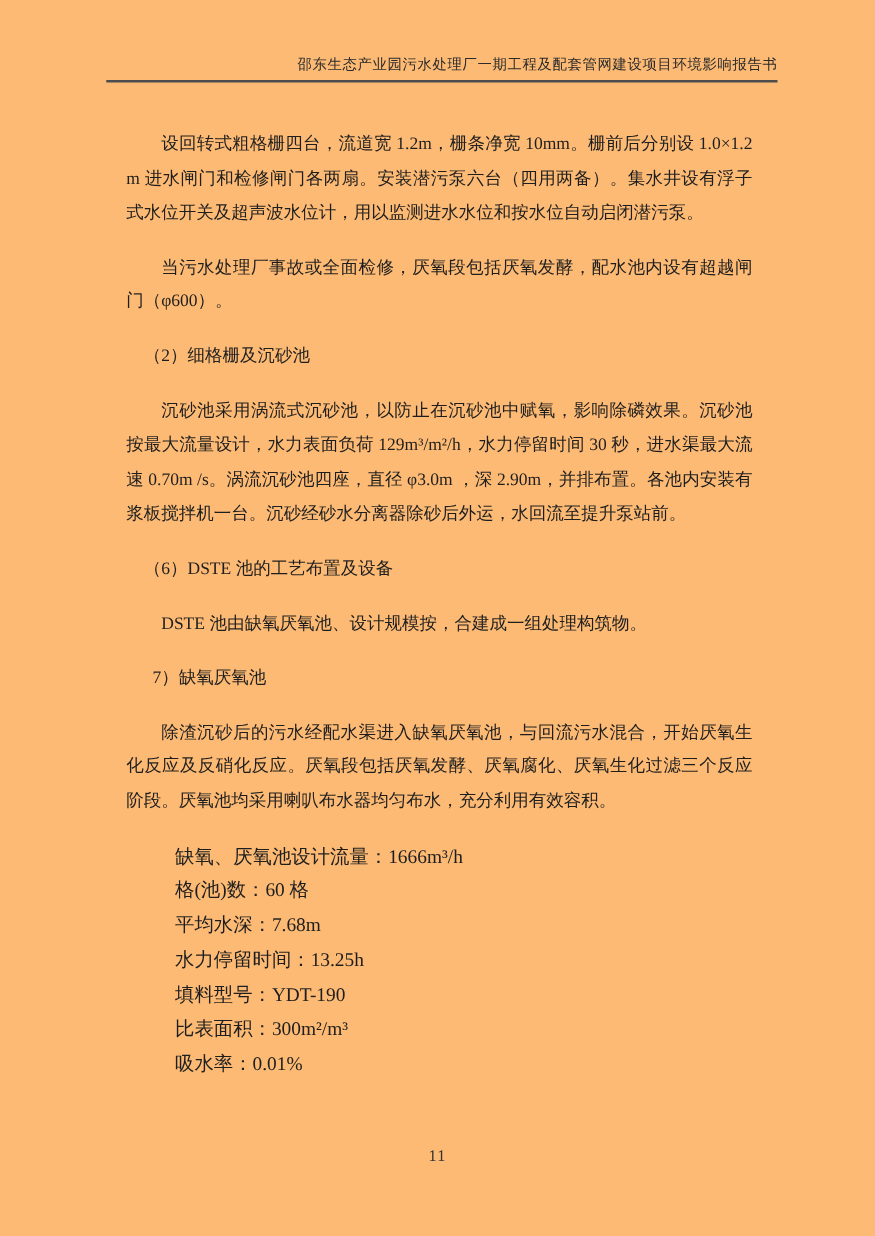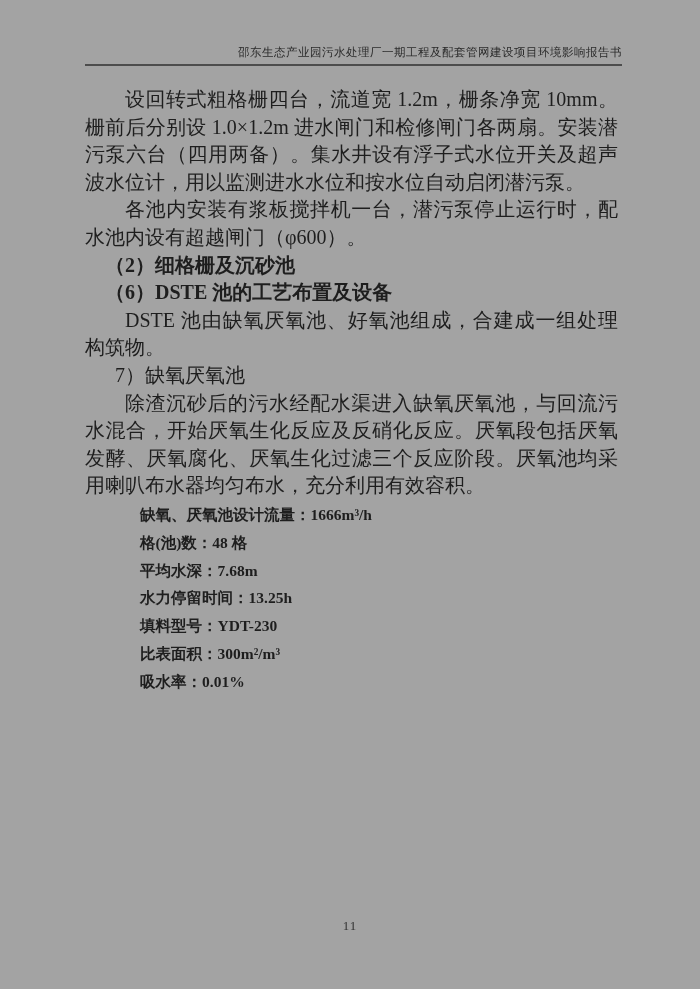--- a/index.html
+++ b/index.html
@@ -4,21 +4,21 @@
 <style>
   html, body {
     margin: 0;
     padding: 0;
     background: #ffffff;
   }
   .page {
     position: relative;
     width: 700px;
     height: 989px;
-    background: #a3a3a3;
+    background: #fdba74;
     font-family: "Liberation Serif", "DejaVu Serif", serif;
     color: #1e1e1e;
     overflow: hidden;
   }
   .header {
     position: absolute;
     top: 45px;
     left: 85px;
     right: 78px;
     text-align: right;
@@ -34,37 +34,36 @@
     height: 2px;
     background: #4d4d4d;
   }
   .content {
     position: absolute;
     top: 86px;
     left: 85px;
     width: 533px;
   }
   .content p {
-    margin: 0;
-    font-size: 20px;
+    margin: 16px;
+    font-size: 14px;
     line-height: 27.6px;
     text-align: justify;
     word-break: break-all;
   }
   .indent2 { text-indent: 2em; }
-  .indent1 { text-indent: 1em; font-weight: bold; }
+  .indent1 { text-indent: 1em; }
   .indent15 { text-indent: 1.5em; }
   .specs {
     margin-top: 1px;
   }
   .spec-line {
     font-size: 15.5px;
     line-height: 27.8px;
     padding-left: 55px;
-    font-weight: bold;
   }
   .footer {
     position: absolute;
     top: 916px;
     left: 0;
     width: 100%;
     text-align: center;
   }
   .page-number {
     font-size: 13px;
@@ -77,33 +76,34 @@
 
 <div class="page">
 
   <div class="header">
     <div class="header-title">邵东生态产业园污水处理厂一期工程及配套管网建设项目环境影响报告书</div>
     <div class="header-rule"></div>
   </div>
 
   <div class="content">
     <p class="indent2">设回转式粗格栅四台，流道宽 1.2m，栅条净宽 10mm。栅前后分别设 1.0×1.2m 进水闸门和检修闸门各两扇。安装潜污泵六台（四用两备）。集水井设有浮子式水位开关及超声波水位计，用以监测进水水位和按水位自动启闭潜污泵。</p>
-    <p class="indent2">各池内安装有浆板搅拌机一台，潜污泵停止运行时，配水池内设有超越闸门（φ600）。</p>
+    <p class="indent2">当污水处理厂事故或全面检修，厌氧段包括厌氧发酵，配水池内设有超越闸门（φ600）。</p>
     <p class="indent1">（2）细格栅及沉砂池</p>
+    <p class="indent2">沉砂池采用涡流式沉砂池，以防止在沉砂池中赋氧，影响除磷效果。沉砂池按最大流量设计，水力表面负荷 129m³/m²/h，水力停留时间 30 秒，进水渠最大流速 0.70m /s。涡流沉砂池四座，直径 φ3.0m ，深 2.90m，并排布置。各池内安装有浆板搅拌机一台。沉砂经砂水分离器除砂后外运，水回流至提升泵站前。</p>
     <p class="indent1">（6）DSTE 池的工艺布置及设备</p>
-    <p class="indent2">DSTE 池由缺氧厌氧池、好氧池组成，合建成一组处理构筑物。</p>
+    <p class="indent2">DSTE 池由缺氧厌氧池、设计规模按，合建成一组处理构筑物。</p>
     <p class="indent15">7）缺氧厌氧池</p>
     <p class="indent2">除渣沉砂后的污水经配水渠进入缺氧厌氧池，与回流污水混合，开始厌氧生化反应及反硝化反应。厌氧段包括厌氧发酵、厌氧腐化、厌氧生化过滤三个反应阶段。厌氧池均采用喇叭布水器均匀布水，充分利用有效容积。</p>
 
     <div class="specs">
       <div class="spec-line">缺氧、厌氧池设计流量：1666m³/h</div>
-      <div class="spec-line">格(池)数：48 格</div>
+      <div class="spec-line">格(池)数：60 格</div>
       <div class="spec-line">平均水深：7.68m</div>
       <div class="spec-line">水力停留时间：13.25h</div>
-      <div class="spec-line">填料型号：YDT-230</div>
+      <div class="spec-line">填料型号：YDT-190</div>
       <div class="spec-line">比表面积：300m²/m³</div>
       <div class="spec-line">吸水率：0.01%</div>
     </div>
   </div>
 
   <div class="footer">
     <span class="page-number">11</span>
   </div>
 
 </div>

